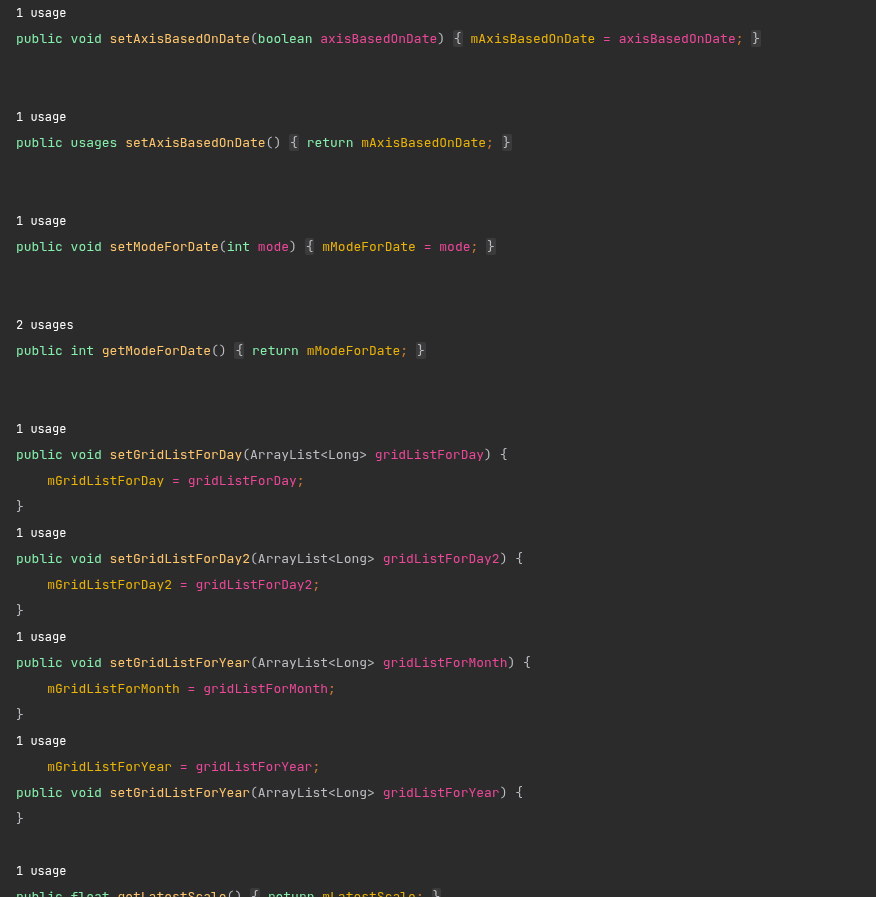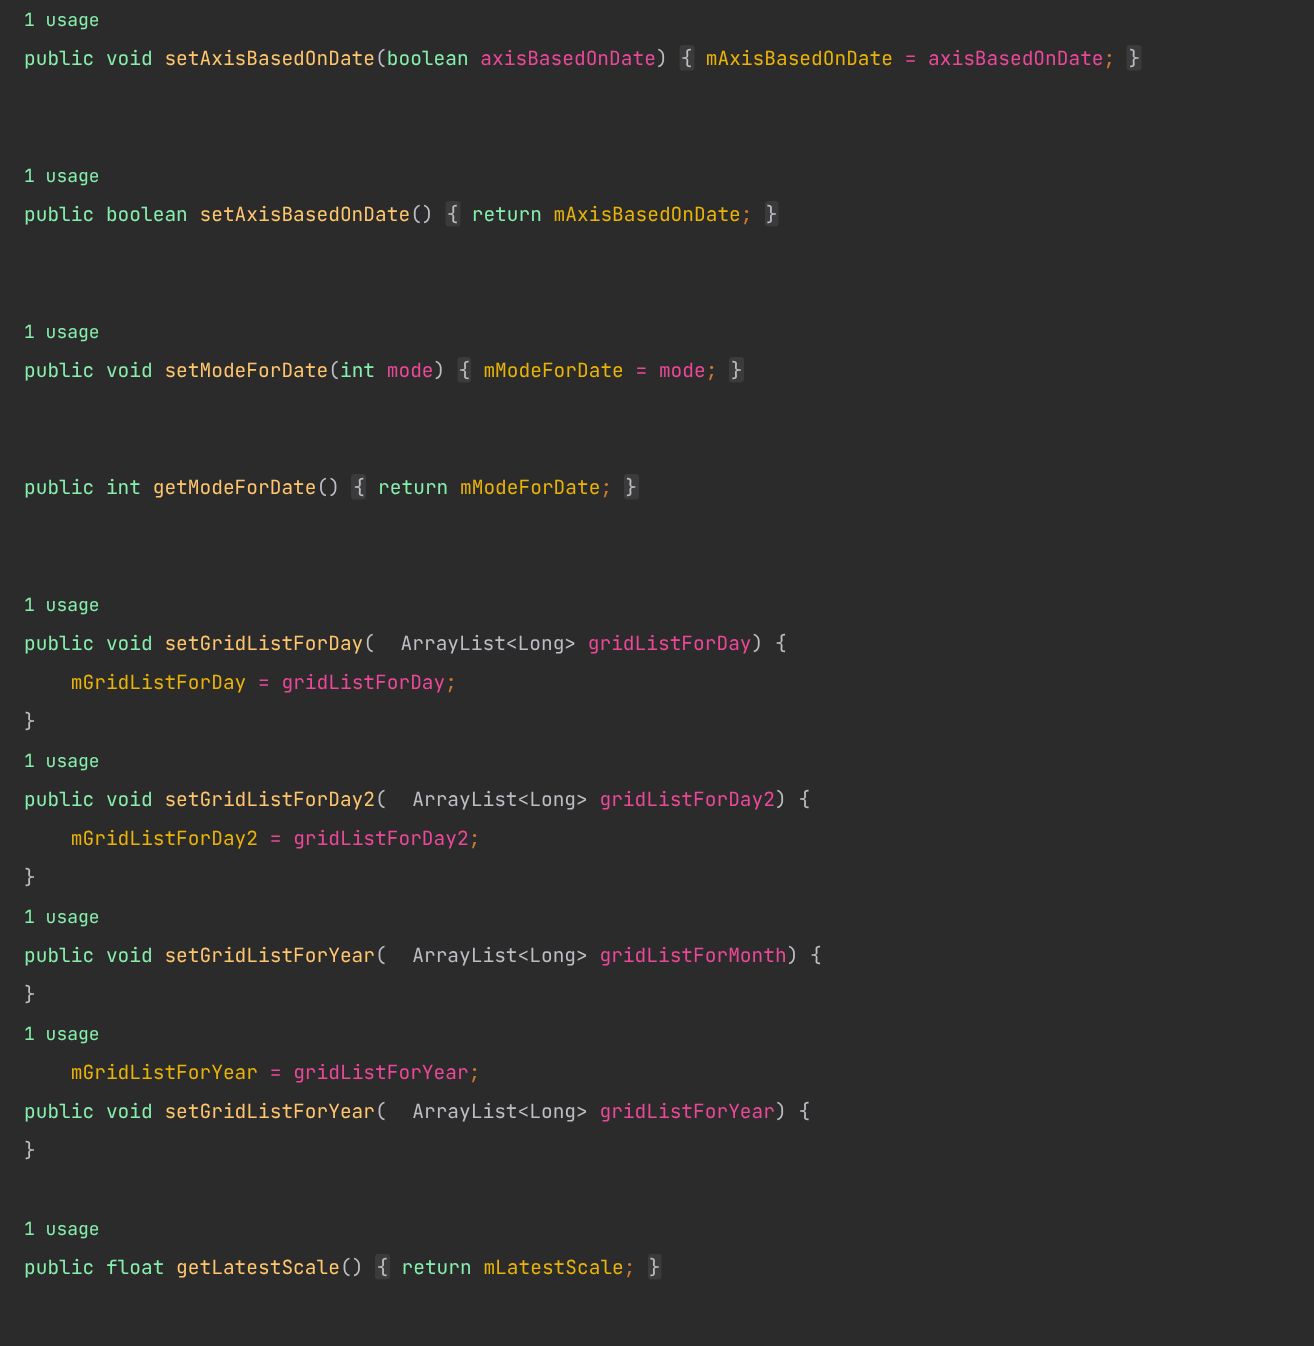--- a/index.html
+++ b/index.html
@@ -16,62 +16,64 @@
   .editor {
     padding: 0;
   }
   .line {
     white-space: pre;
     height: 26px;
     line-height: 26px;
     padding-left: 16px;
   }
   .usage {
-    color: #86efac;
+    color: #ffffff;
     font-size: 12px;
   }
   .kw    { color: #86efac; } 
   .fn    { color: #ffc66d; } 
   .var   { color: #ec4899; } 
   .field { color: #eab308; } 
   .pun   { color: #bcbec4; } 
   .semi  { color: #cc7832; } 
   .brhl  { background: #3b3b3b; color:#bcbec4; padding:0 1px; border-radius:2px; } 
-  .type  { color: #bcbec4; margin-left: 17px; }
+  .type  { color: #bcbec4; }
   .empty { height: 26px; }
 </style>
 </head>
 <body>
 
 <div class="editor" id="editor">
     <div class="line usage"><span>1 usage</span></div>
     <div class="line"><span class="kw">public void </span><span class="fn">setAxisBasedOnDate</span><span class="pun">(</span><span class="kw">boolean </span><span class="var">axisBasedOnDate</span><span class="pun">) </span><span class="brhl">{</span><span class="pun"> </span><span class="field">mAxisBasedOnDate</span><span class="var"> = </span><span class="var">axisBasedOnDate</span><span class="semi">;</span><span class="pun"> </span><span class="brhl">}</span></div>
     <div class="empty"></div>
     <div class="empty"></div>
     <div class="line usage"><span>1 usage</span></div>
-    <div class="line"><span class="kw">public boolean </span><span class="fn">setAxisBasedOnDate</span><span class="pun">(</span><span class="pun">) </span><span class="brhl">{</span><span class="pun"> </span><span class="kw">return </span><span class="field">mAxisBasedOnDate</span><span class="semi">;</span><span class="pun"> </span><span class="brhl">}</span></div>
+    <div class="line"><span class="kw">public usages </span><span class="fn">setAxisBasedOnDate</span><span class="pun">(</span><span class="pun">) </span><span class="brhl">{</span><span class="pun"> </span><span class="kw">return </span><span class="field">mAxisBasedOnDate</span><span class="semi">;</span><span class="pun"> </span><span class="brhl">}</span></div>
     <div class="empty"></div>
     <div class="empty"></div>
     <div class="line usage"><span>1 usage</span></div>
     <div class="line"><span class="kw">public void </span><span class="fn">setModeForDate</span><span class="pun">(</span><span class="kw">int </span><span class="var">mode</span><span class="pun">) </span><span class="brhl">{</span><span class="pun"> </span><span class="field">mModeForDate</span><span class="var"> = </span><span class="var">mode</span><span class="semi">;</span><span class="pun"> </span><span class="brhl">}</span></div>
     <div class="empty"></div>
     <div class="empty"></div>
+    <div class="line usage"><span>2 usages</span></div>
     <div class="line"><span class="kw">public int </span><span class="fn">getModeForDate</span><span class="pun">(</span><span class="pun">) </span><span class="brhl">{</span><span class="pun"> </span><span class="kw">return </span><span class="field">mModeForDate</span><span class="semi">;</span><span class="pun"> </span><span class="brhl">}</span></div>
     <div class="empty"></div>
     <div class="empty"></div>
     <div class="line usage"><span>1 usage</span></div>
     <div class="line"><span class="kw">public void </span><span class="fn">setGridListForDay</span><span class="pun">(</span><span class="type">ArrayList&lt;Long&gt; </span><span class="var">gridListForDay</span><span class="pun">) {</span></div>
     <div class="line"><span class="pun">    </span><span class="field">mGridListForDay</span><span class="var"> = </span><span class="var">gridListForDay</span><span class="semi">;</span></div>
     <div class="line"><span class="pun">}</span></div>
     <div class="line usage"><span>1 usage</span></div>
     <div class="line"><span class="kw">public void </span><span class="fn">setGridListForDay2</span><span class="pun">(</span><span class="type">ArrayList&lt;Long&gt; </span><span class="var">gridListForDay2</span><span class="pun">) {</span></div>
     <div class="line"><span class="pun">    </span><span class="field">mGridListForDay2</span><span class="var"> = </span><span class="var">gridListForDay2</span><span class="semi">;</span></div>
     <div class="line"><span class="pun">}</span></div>
     <div class="line usage"><span>1 usage</span></div>
     <div class="line"><span class="kw">public void </span><span class="fn">setGridListForYear</span><span class="pun">(</span><span class="type">ArrayList&lt;Long&gt; </span><span class="var">gridListForMonth</span><span class="pun">) {</span></div>
+    <div class="line"><span class="pun">    </span><span class="field">mGridListForMonth</span><span class="var"> = </span><span class="var">gridListForMonth</span><span class="semi">;</span></div>
     <div class="line"><span class="pun">}</span></div>
     <div class="line usage"><span>1 usage</span></div>
     <div class="line"><span class="pun">    </span><span class="field">mGridListForYear</span><span class="var"> = </span><span class="var">gridListForYear</span><span class="semi">;</span></div>
     <div class="line"><span class="kw">public void </span><span class="fn">setGridListForYear</span><span class="pun">(</span><span class="type">ArrayList&lt;Long&gt; </span><span class="var">gridListForYear</span><span class="pun">) {</span></div>
     <div class="line"><span class="pun">}</span></div>
     <div class="empty"></div>
     <div class="line usage"><span>1 usage</span></div>
     <div class="line"><span class="kw">public float </span><span class="fn">getLatestScale</span><span class="pun">(</span><span class="pun">) </span><span class="brhl">{</span><span class="pun"> </span><span class="kw">return </span><span class="field">mLatestScale</span><span class="semi">;</span><span class="pun"> </span><span class="brhl">}</span></div>
   </div>
 

